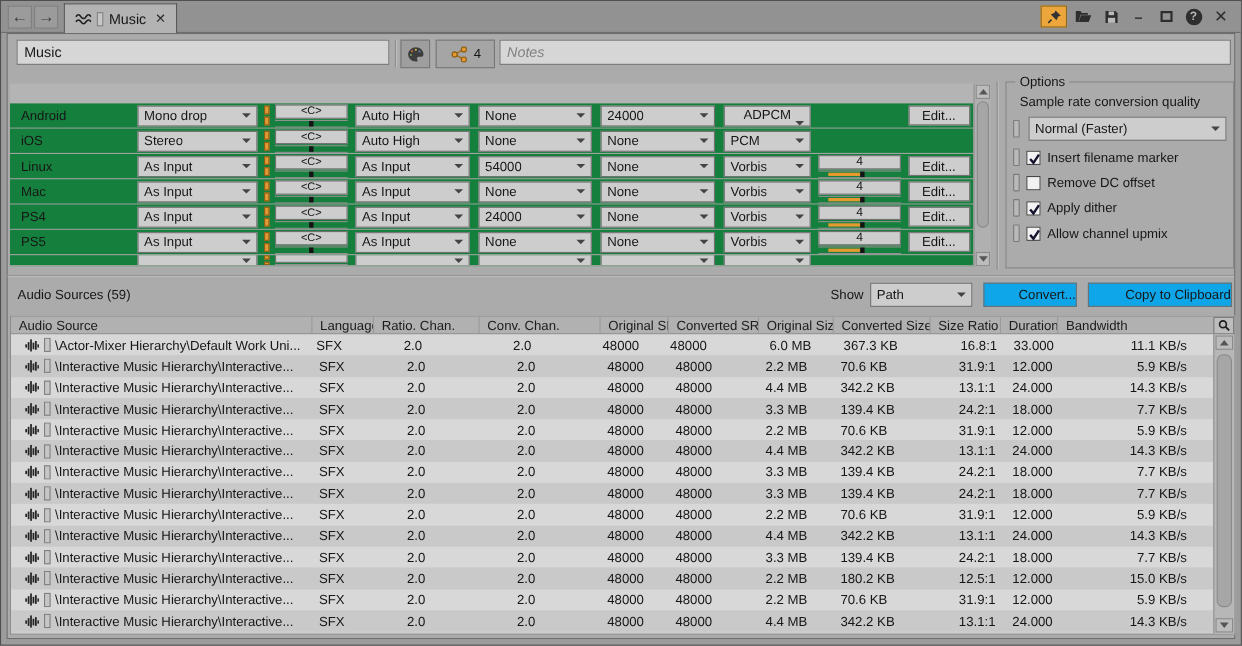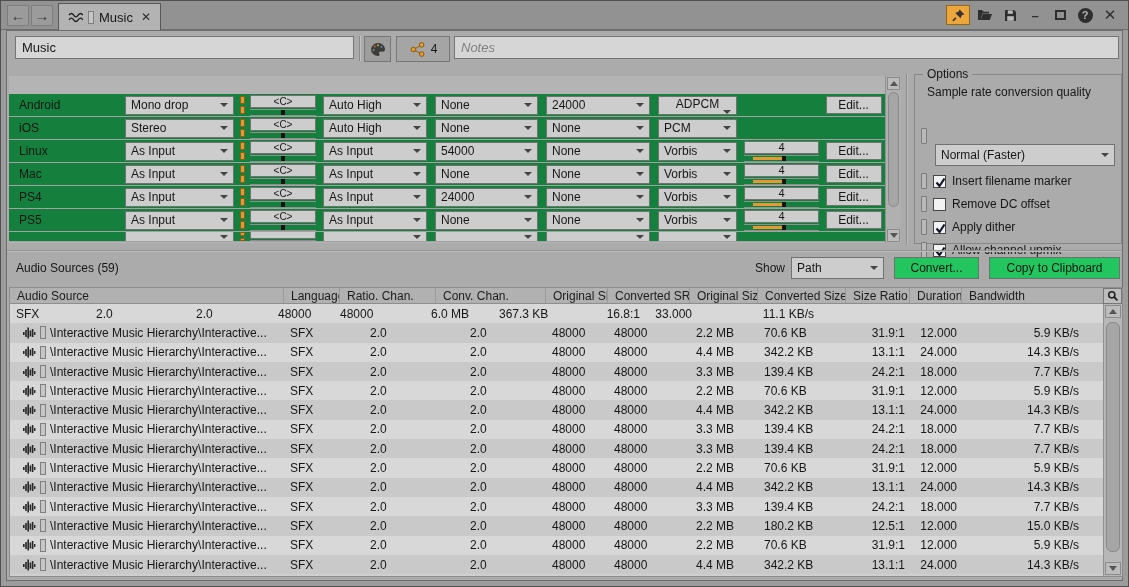--- a/index.html
+++ b/index.html
@@ -65,30 +65,30 @@
   .vdivider{position:absolute;left:899px;top:43px;height:171px;border-left:1px solid #8d8d8d;border-right:1px solid #bdbdbd;}
 
   
   .options{position:absolute;left:907px;top:43px;width:208px;height:170px;border:1px solid #878787;padding:4px 6px 0 6px;}
   .options .legend{position:absolute;top:-8px;left:8px;background:#ababab;padding:0 4px;}
   .optlabel{margin:6px 0 4px 6px;}
   .optrow{display:flex;align-items:center;margin:7px 0 0 0;gap:6px;}
   .linkchip{width:6px;height:16px;border:1px solid #7b7b7b;background:#b9b9b9;border-radius:1px;flex:0 0 auto;}
   .cbx{width:13px;height:13px;background:#f2f2f2;border:1px solid #474747;position:relative;flex:0 0 auto;}
   .cbx svg{position:absolute;left:0;top:0;}
-  .opt-dd{width:181px;height:22px;margin-left:2px;margin-top:38px;}
+  .opt-dd{width:181px;height:22px;margin-left:2px;}
 
   
   .splitter{position:absolute;left:0;right:0;top:219px;border-top:1px solid #939393;border-bottom:1px solid #bcbcbc;}
   .srcbar{position:absolute;left:0;right:0;top:221px;height:33px;}
   .srctitle{position:absolute;left:9px;top:9px;}
   .showlabel{position:absolute;left:748px;top:9px;}
   .show-dd{position:absolute;left:784px;top:5px;width:93px;height:22px;}
-  .srcbtn{position:absolute;top:5px;height:22px;background:#22c55e;border:1px solid #6f6f6f;
-          display:flex;align-items:center;justify-content:center;}
+  .srcbtn{position:absolute;top:5px;height:22px;background:#0ea5e9;border:1px solid #6f6f6f;
+          display:flex;align-items:center;justify-content:flex-end;}
 
   
   .table{position:absolute;left:2px;top:256px;width:1114px;height:290px;background:#cfcfcf;border:1px solid #8c8c8c;}
   .thead{position:absolute;left:0;top:0;height:16px;width:1095px;background:#b1b1b1;border-bottom:1px solid #8e8e8e;display:flex;}
   .thc{height:100%;display:flex;align-items:center;padding-left:7px;border-right:1px solid #9a9a9a;white-space:nowrap;overflow:hidden;color:#1c1c1c;}
   .searchbtn{position:absolute;right:0;top:0;width:19px;height:16px;background:#bdbdbd;border:1px solid #777;
              display:flex;align-items:center;justify-content:center;}
   .tbody{position:absolute;left:0;top:16px;width:1095px;}
   .trow{display:flex;height:19.3px;align-items:center;}
   .trow.odd{background:#d8d8d8;}
@@ -671,20 +671,36 @@
       <div class="searchbtn">
         <span style="display:flex;">
           <svg width="12" height="12" viewBox="0 0 12 12">
               <circle cx="4.8" cy="4.8" r="3.1" fill="none" stroke="#1e1e1e" stroke-width="1.5"></circle>
               <path d="M7.2 7.2l3.2 3.2" stroke="#1e1e1e" stroke-width="1.7"></path>
             </svg>
         </span>
       </div>
       <div class="tbody" id="tbody">
           <div class="trow odd">
+            <div class="tc src" style="width: 274px;">
+              <span style="display: flex;">
+                <svg width="14" height="14" viewBox="0 0 14 14">
+                  <g fill="#262626">
+                    <rect x="1" y="6" width="1.6" height="3"></rect>
+                    <rect x="3.2" y="4" width="1.6" height="7"></rect>
+                    <rect x="5.4" y="1.5" width="1.6" height="11"></rect>
+                    <rect x="7.6" y="4.5" width="1.6" height="6"></rect>
+                    <rect x="9.8" y="3" width="1.6" height="8"></rect>
+                    <rect x="12" y="6" width="1.4" height="3"></rect>
+                  </g>
+                </svg>
+              </span>
+              <span class="filechip"></span>
+              <span style="overflow: hidden; white-space: nowrap;">\Actor-Mixer Hierarchy\Default Work Uni...</span>
+            </div>
             <div class="tc " style="width: 56px;">SFX</div>
             <div class="tc pad30" style="width: 96px;">2.0</div>
             <div class="tc pad34" style="width: 110px;">2.0</div>
             <div class="tc " style="width: 62px;">48000</div>
             <div class="tc " style="width: 82px;">48000</div>
             <div class="tc " style="width: 68px; margin-left: 9px;">6.0 MB</div>
             <div class="tc " style="width: 88px;">367.3 KB</div>
             <div class="tc r" style="width: 64px;">16.8:1</div>
             <div class="tc r" style="width: 52px;">33.000</div>
             <div class="tc bw" style="width: 143px;">11.1 KB/s</div>

